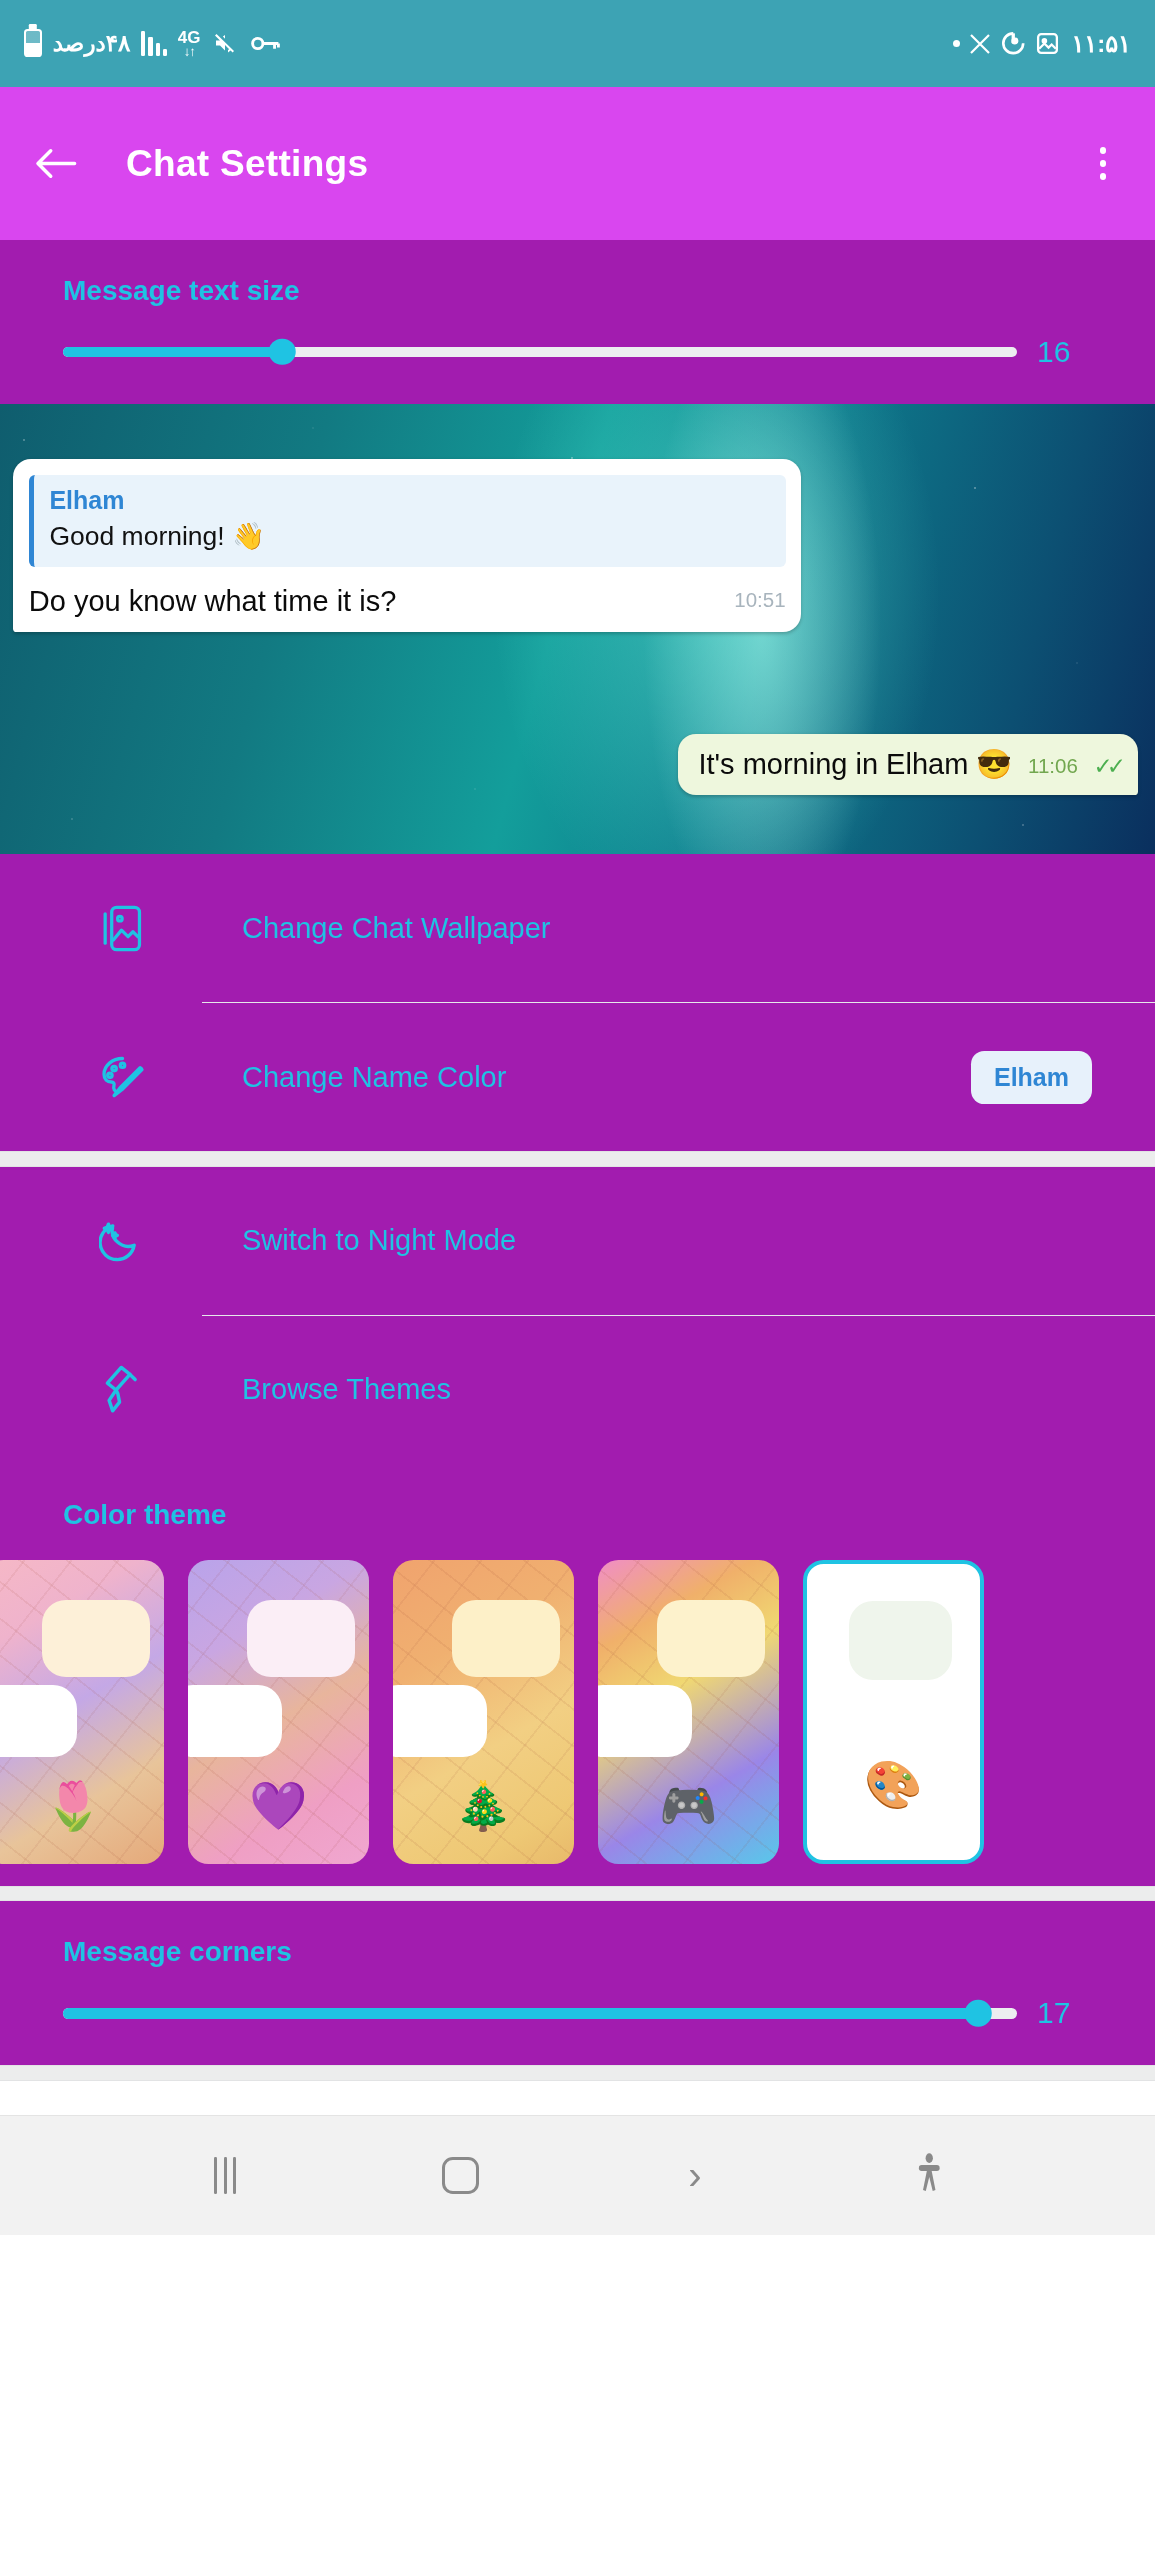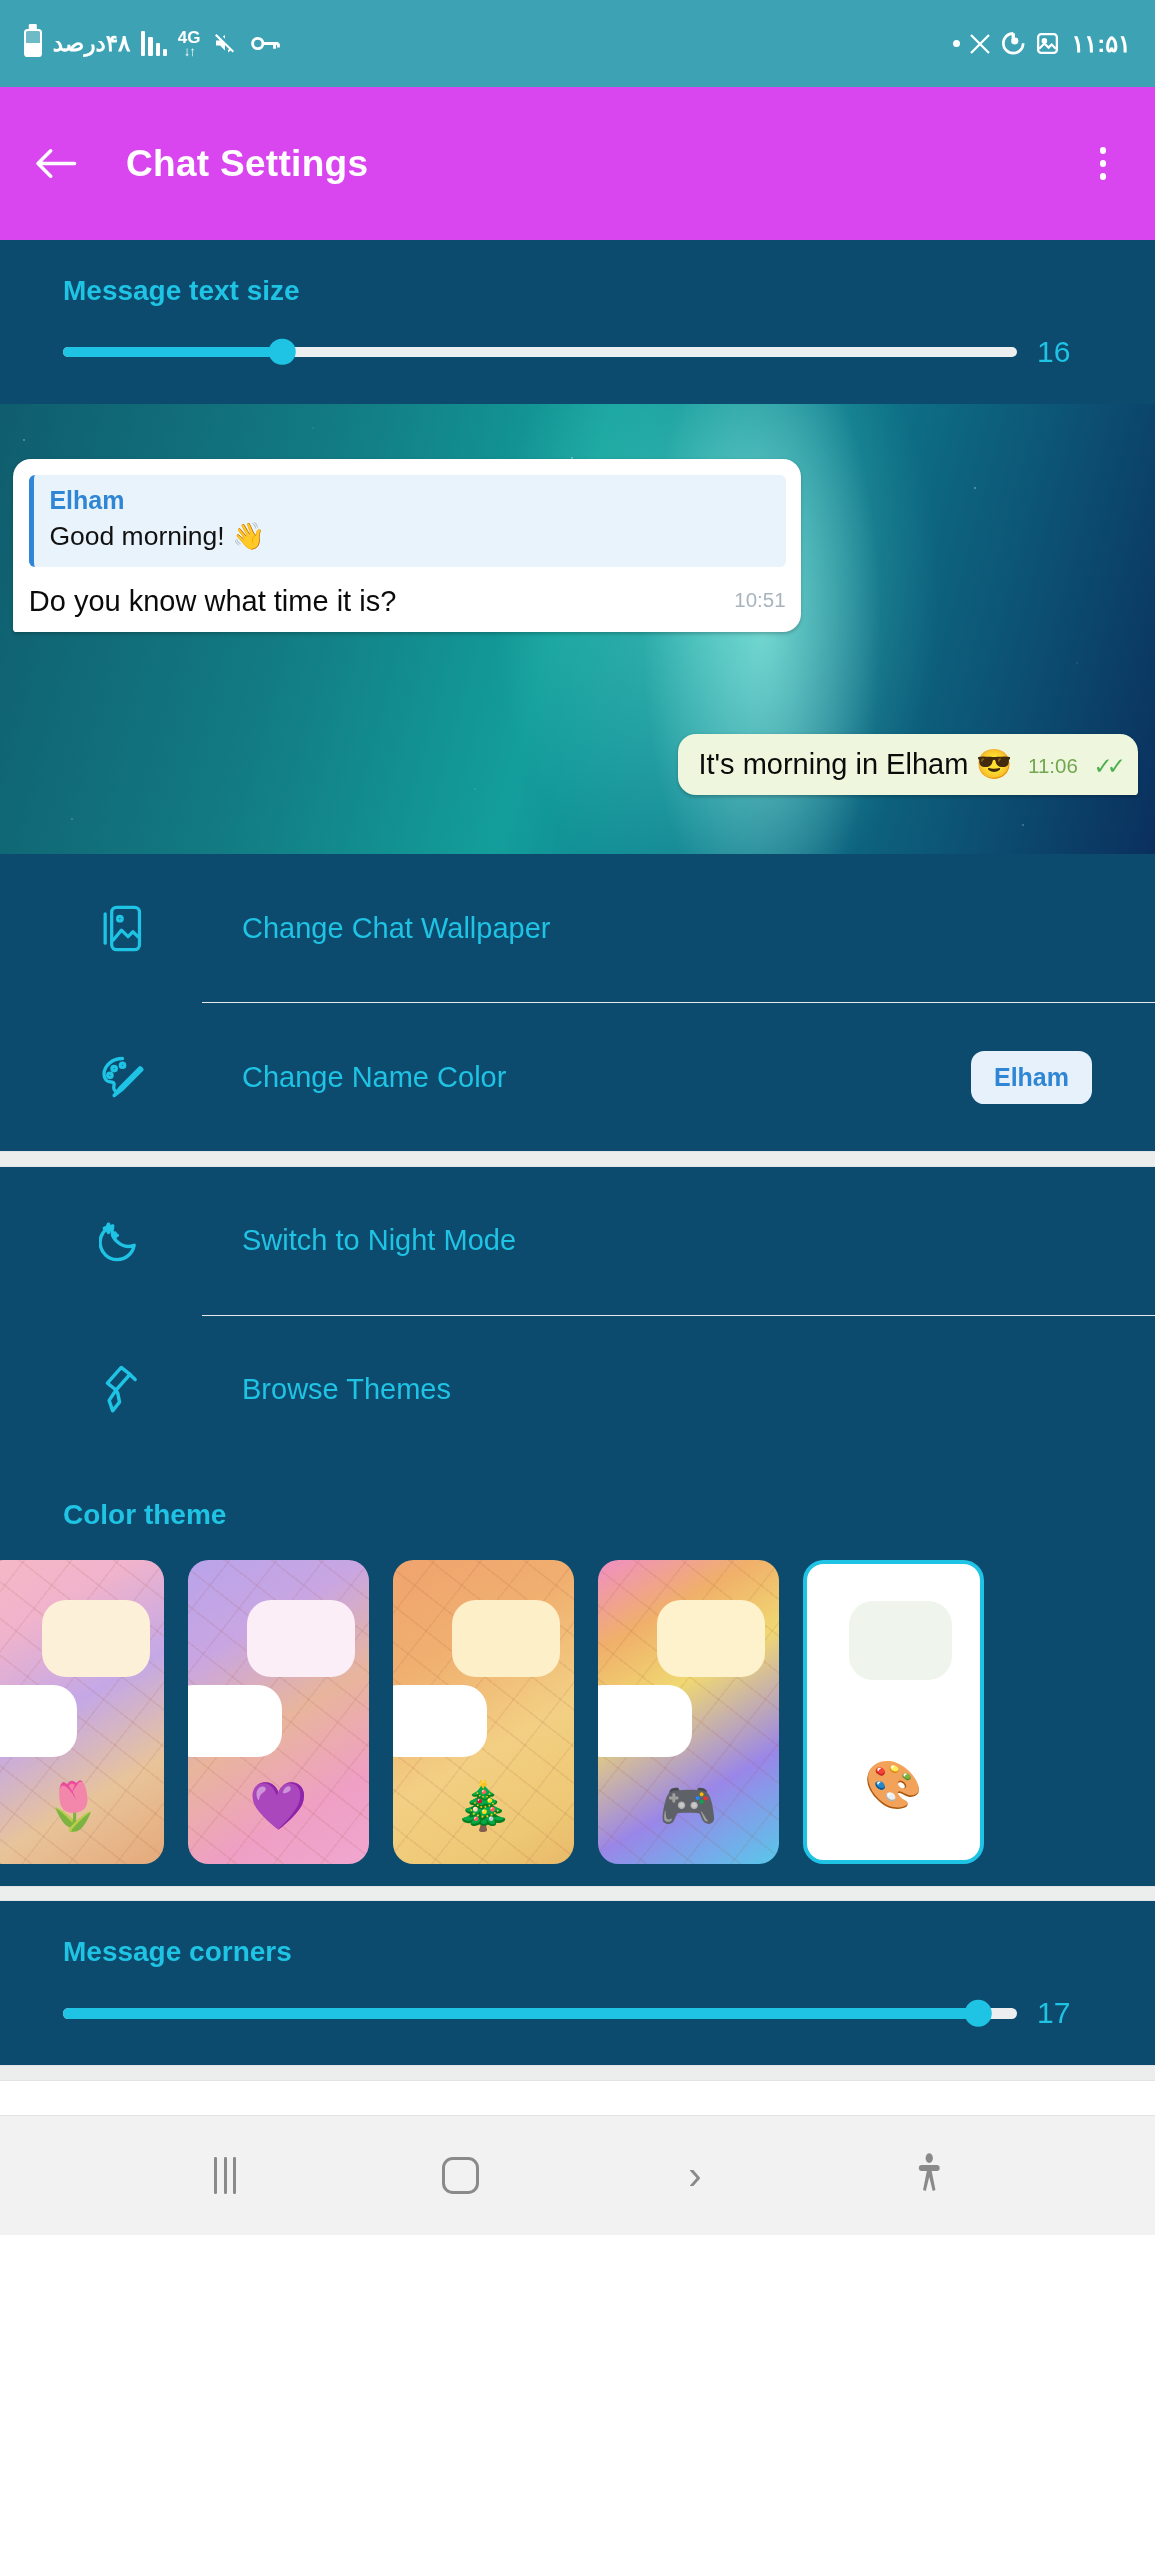--- a/index.html
+++ b/index.html
@@ -108,21 +108,21 @@
     display: flex; flex-direction: column;
     align-items: center; justify-content: center;
     gap: 6.6px;
     cursor: pointer;
   }
   .menu-btn span {
     width: 6.6px; height: 6.6px; border-radius: 50%; background: #ffffff; display: block;
   }
 
   
-  .section { background: #0c4a6e; }
+  .section { background: #a21caf; }
   .gap-band { height: 15.6px; background: #eceded; border-top: 0.6px solid #e2e3e4; border-bottom: 0.6px solid #e2e3e4; }
   .section-title {
     color: #1fc3e3;
     font-size: 28px;
     font-weight: 700;
     padding: 35px 63px 0 63px;
   }
 
   
   .slider-row {

